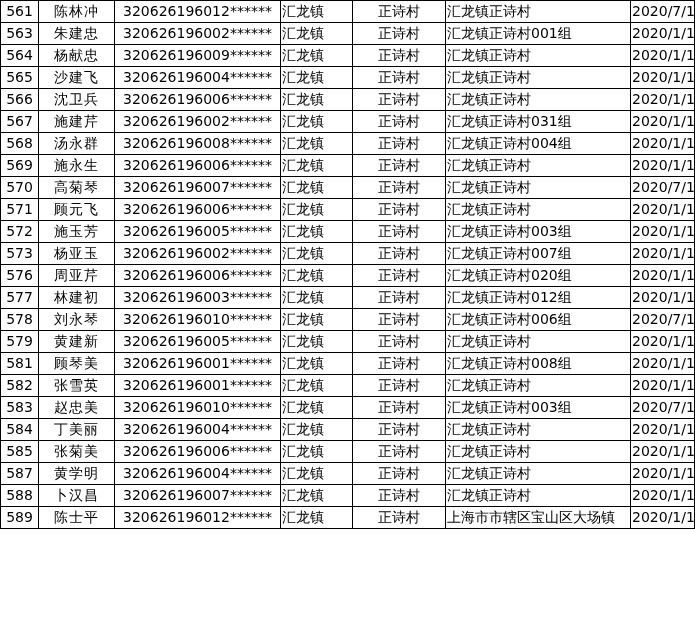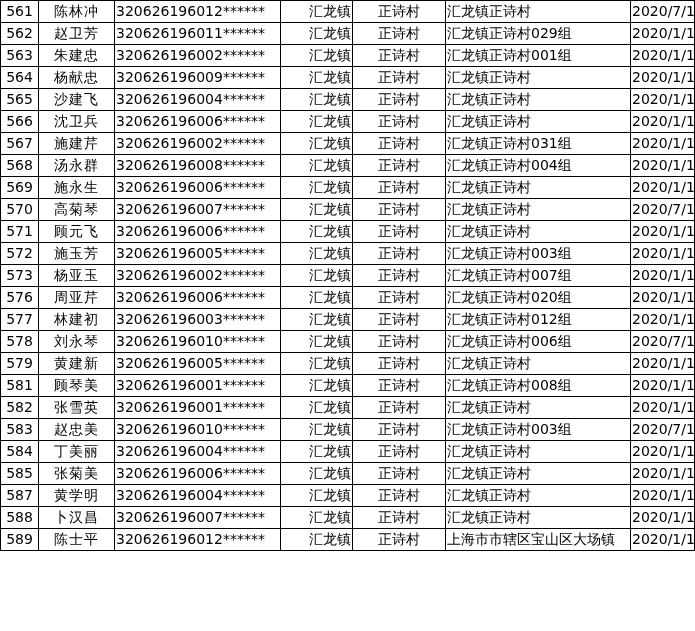--- a/index.html
+++ b/index.html
@@ -40,22 +40,22 @@
   col.c-seq   { width: 38px; }
   col.c-name  { width: 76px; }
   col.c-id    { width: 166px; }
   col.c-town  { width: 72px; }
   col.c-vill  { width: 93px; }
   col.c-addr  { width: 185px; }
   col.c-date  { width: 64px; }
 
   td.seq  { text-align: center; font-size: 13px; }
   td.name { text-align: center; letter-spacing: 1px; margin-left: 29px; }
-  td.id   { text-align: left; font-size: 13px; padding-left: 2px; margin-left: 16px; }
-  td.town { text-align: right; }
+  td.id   { text-align: center; font-size: 13px; padding-left: 2px; margin-left: 16px; }
+  td.town { text-align: left; }
   td.vill { text-align: center; }
   td.addr { text-align: left; padding-left: 3px; margin-left: 36px; }
   td.date { text-align: right; font-size: 13px; }
 </style>
 </head>
 <body>
 
 <div id="sheet">
   <table class="grid">
     <colgroup>
@@ -71,29 +71,20 @@
         <tr>
           <td class="seq">561</td>
           <td class="name">陈林冲</td>
           <td class="id">320626196012******</td>
           <td class="town">汇龙镇</td>
           <td class="vill">正诗村</td>
           <td class="addr">汇龙镇正诗村</td>
           <td class="date">2020/7/1</td>
         </tr>
         <tr>
-          <td class="seq">562</td>
-          <td class="name">赵卫芳</td>
-          <td class="id">320626196011******</td>
-          <td class="town">汇龙镇</td>
-          <td class="vill">正诗村</td>
-          <td class="addr">汇龙镇正诗村029组</td>
-          <td class="date">2020/1/1</td>
-        </tr>
-        <tr>
           <td class="seq">563</td>
           <td class="name">朱建忠</td>
           <td class="id">320626196002******</td>
           <td class="town">汇龙镇</td>
           <td class="vill">正诗村</td>
           <td class="addr">汇龙镇正诗村001组</td>
           <td class="date">2020/1/1</td>
         </tr>
         <tr>
           <td class="seq">564</td>

